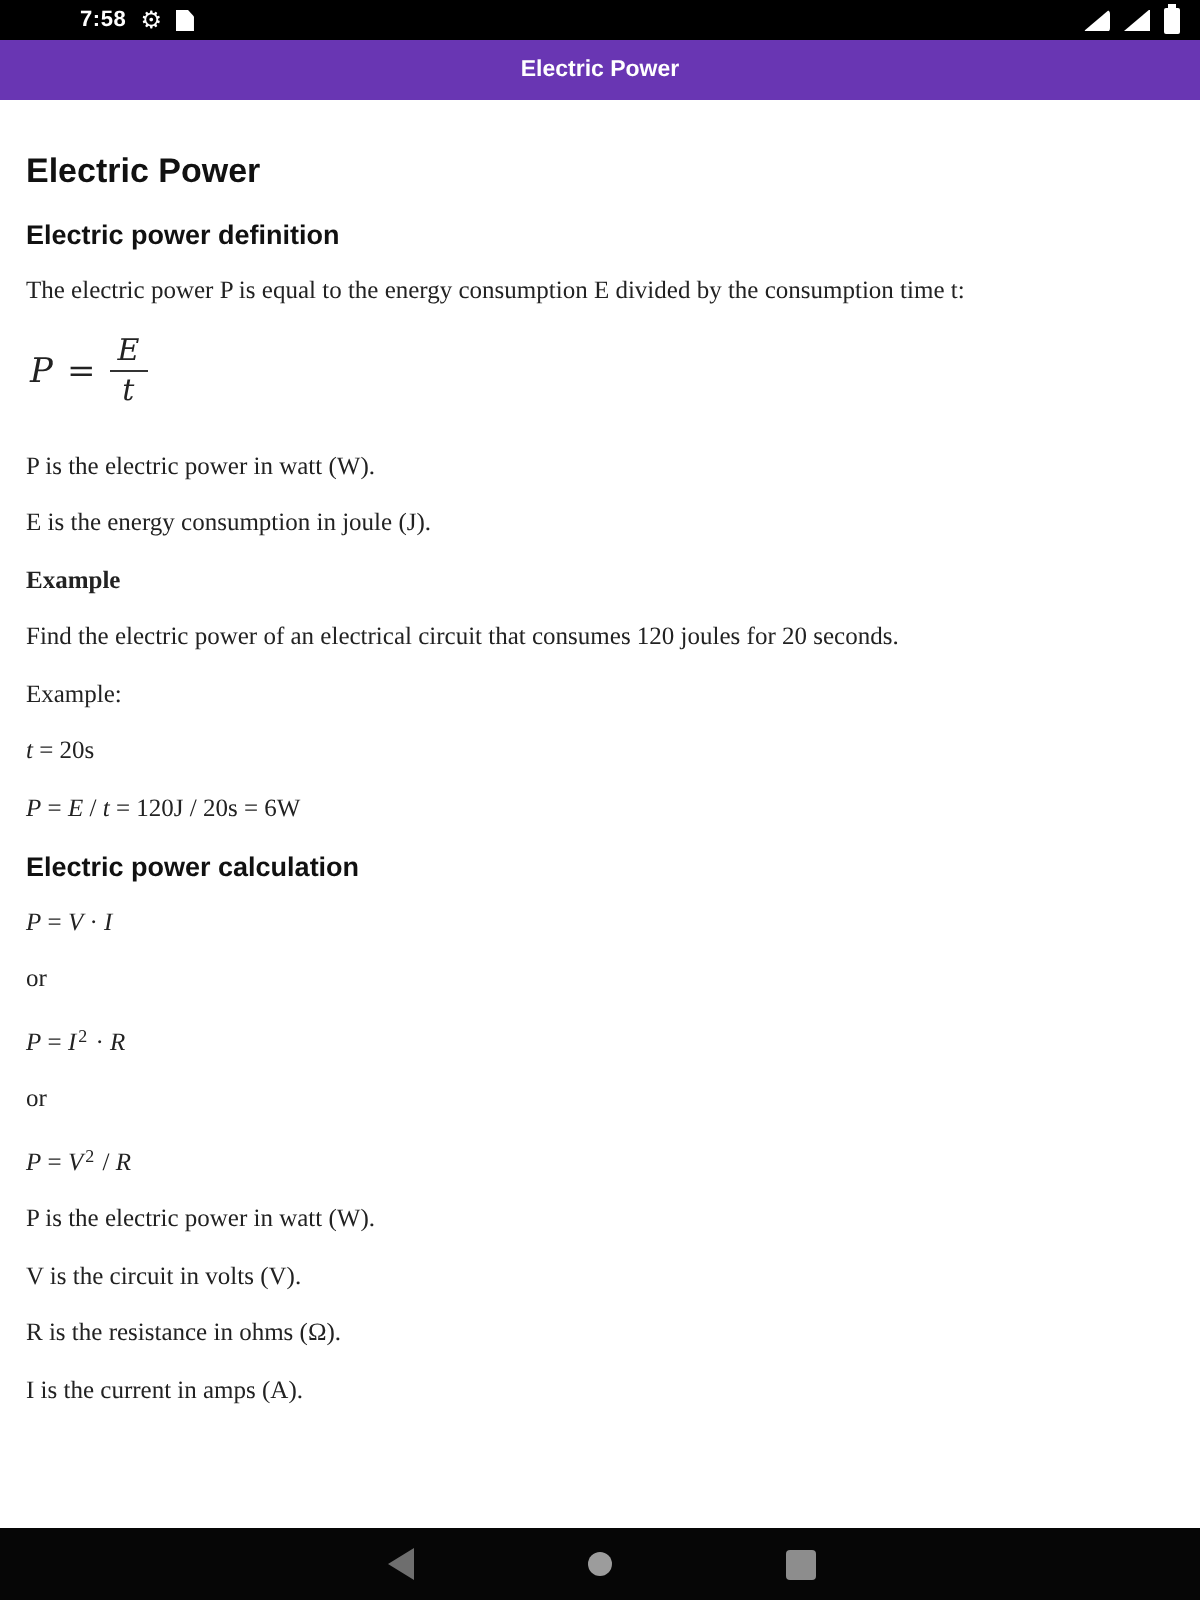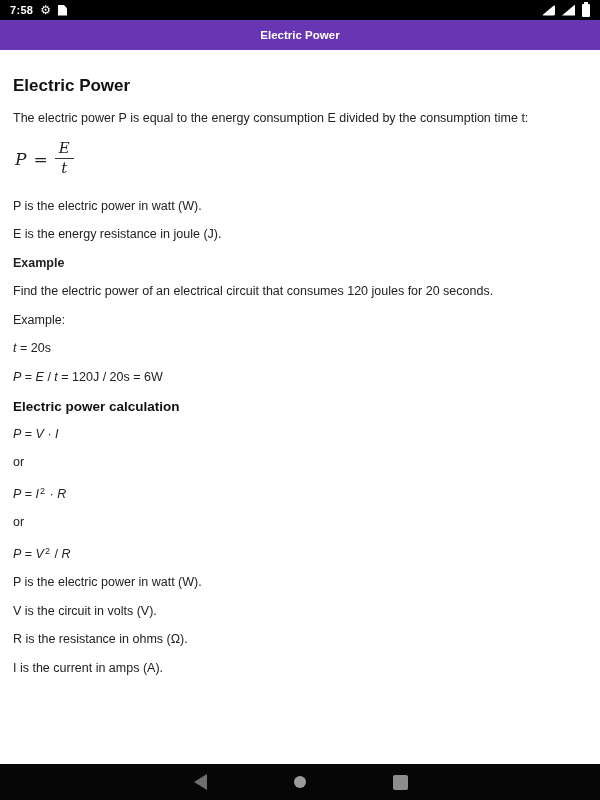--- a/index.html
+++ b/index.html
@@ -9,21 +9,21 @@
     font-family:"Liberation Sans", sans-serif;
   }
   
   .status-bar{
     position:absolute;top:0;left:0;width:600px;height:20px;
     background:#000000;color:#ffffff;
     display:flex;align-items:center;justify-content:space-between;
     font-size:11px;box-sizing:border-box;padding:0 10px;
   }
   .sb-left,.sb-right{display:flex;align-items:center;gap:7px;}
-  .sb-time{font-weight:bold;letter-spacing:.3px;}
+  .sb-time{font-weight:bold;letter-spacing:.3px;margin-left:30px;}
   .sb-gear{font-size:12px;line-height:1;}
   .sb-file{display:inline-block;width:9px;height:11px;background:#fff;
     clip-path:polygon(0 0,62% 0,100% 34%,100% 100%,0 100%);}
   .sb-wifi{display:inline-block;width:13px;height:11px;background:#fff;
     clip-path:polygon(0 100%,100% 100%,100% 0);border-radius:2px;}
   .sb-signal{display:inline-block;width:13px;height:11px;background:#fff;
     clip-path:polygon(0 100%,100% 100%,100% 0);}
   .sb-batt{position:relative;display:inline-block;width:8px;height:13px;background:#fff;border-radius:1px;}
   .sb-batt::before{content:"";position:absolute;top:-2px;left:2px;width:4px;height:2px;background:#fff;}
   
@@ -34,21 +34,21 @@
     font-size:11.5px;font-weight:bold;
   }
   
   .content{
     position:absolute;top:50px;left:0;width:600px;height:714px;
     background:#fff;box-sizing:border-box;
     padding:26px 14px 0 13px;overflow:hidden;color:#222222;
   }
   .content h1{font-size:17px;font-weight:bold;margin:0 0 14px 0;color:#111;}
   .content h2{font-size:13.5px;font-weight:bold;margin:14px 0 12px 0;color:#111;}
-  .content p{font-size:12.5px;line-height:16px;margin:0 0 12.5px 0;}
+  .content p{font-size:12.5px;line-height:16px;margin:0 0 12.5px 0;font-family:Liberation Serif, serif;}
   .content .subhead{font-weight:bold;}
   
   .formula-block{
     font-family:"DejaVu Serif", serif;font-style:italic;font-size:17px;
     color:#222;margin:14px 0 20px 2px;display:flex;align-items:center;gap:7px;
   }
   .frac{display:inline-flex;flex-direction:column;align-items:center;line-height:1.15;font-size:15px;}
   .frac .num{padding:0 4px 1px 4px;border-bottom:1.3px solid #333;}
   .frac .den{padding-top:1px;}
   
@@ -81,33 +81,34 @@
     </div>
   </div>
 
   <div class="app-bar">
     <span>Electric Power</span>
   </div>
 
   <div class="content">
     <h1>Electric Power</h1>
 
+    <h2>Electric power definition</h2>
     <p>The electric power P is equal to the energy consumption E divided by the consumption time t:</p>
 
     <div class="formula-block">
       <span>P</span>
       <span>=</span>
       <span class="frac">
         <span class="num">E</span>
         <span class="den">t</span>
       </span>
     </div>
 
     <p>P is the electric power in watt (W).</p>
-    <p>E is the energy resistance in joule (J).</p>
+    <p>E is the energy consumption in joule (J).</p>
 
     <p class="subhead">Example</p>
     <p>Find the electric power of an electrical circuit that consumes 120 joules for 20 seconds.</p>
     <p>Example:</p>
     <p class="math-line"><span style="font-style: italic;">t</span><span> = 20s</span></p>
     <p class="math-line"><span style="font-style: italic;">P</span><span> = </span><span style="font-style: italic;">E</span><span> / </span><span style="font-style: italic;">t</span><span> = 120J / 20s = 6W</span></p>
 
     <h2>Electric power calculation</h2>
     <p class="math-line"><span style="font-style: italic;">P</span><span> = </span><span style="font-style: italic;">V</span><span> · </span><span style="font-style: italic;">I</span></p>
     <p>or</p>

